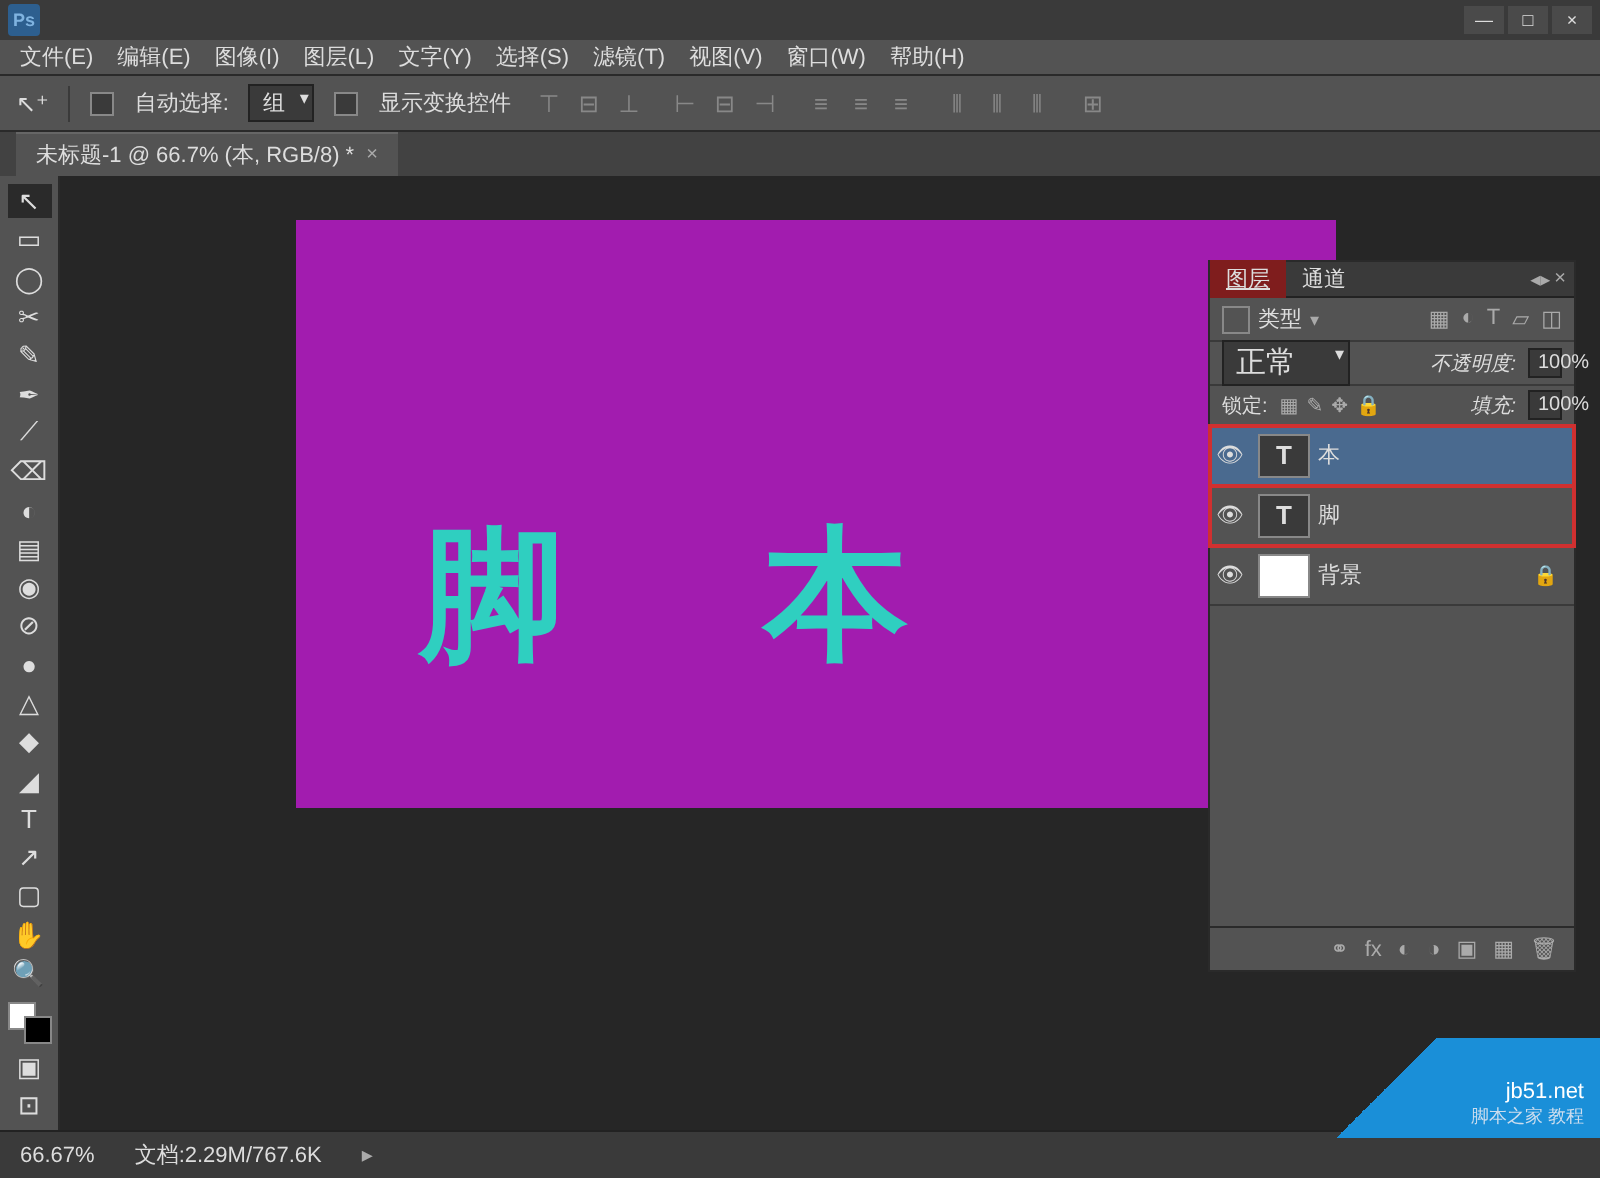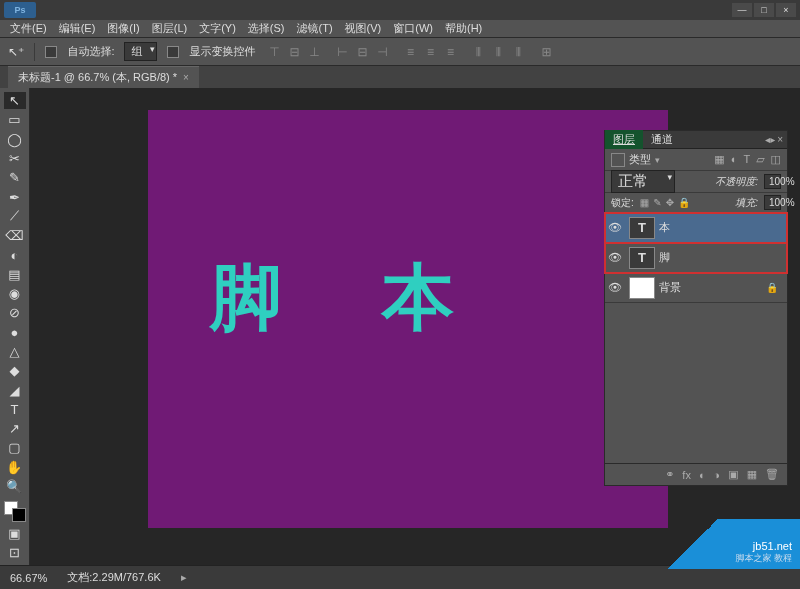--- a/index.html
+++ b/index.html
@@ -1,19 +1,19 @@
 <!DOCTYPE html>
 <html><head>
 <meta charset="utf-8">
 <style>
 * { margin: 0; padding: 0; box-sizing: border-box; font-family: "Microsoft YaHei", sans-serif; }
 body { background: #535353; width: 800px; height: 589px; overflow: hidden; position: relative; }
 
 .titlebar { height: 20px; background: #3a3a3a; display: flex; align-items: center; padding: 0 4px; }
-.ps-logo { width: 32px; height: 16px; background: #2d5f8f; border-radius: 2px; display: flex; align-items: center; justify-content: center; font-size: 9px; font-weight: bold; color: #7fb3e0; }
+.ps-logo { width: 16px; height: 16px; background: #2d5f8f; border-radius: 2px; display: flex; align-items: center; justify-content: center; font-size: 9px; font-weight: bold; color: #7fb3e0; }
 .win-controls { margin-left: auto; display: flex; gap: 2px; }
 .win-btn { width: 20px; height: 14px; background: #4a4a4a; color: #ddd; font-size: 9px; display: flex; align-items: center; justify-content: center; cursor: pointer; }
 
 .menubar { height: 18px; background: #535353; display: flex; align-items: center; padding: 0 6px; gap: 4px; border-bottom: 1px solid #2a2a2a; }
 .menu-item { color: #ddd; font-size: 11px; padding: 0 4px; cursor: pointer; }
 
 .options-bar { height: 28px; background: #535353; display: flex; align-items: center; padding: 0 8px; gap: 10px; border-bottom: 1px solid #2a2a2a; }
 .move-icon { color: #ddd; font-size: 12px; }
 .divider { width: 1px; height: 18px; background: #3a3a3a; }
 .checkbox { width: 12px; height: 12px; border: 1px solid #888; background: #3a3a3a; }
@@ -30,27 +30,27 @@
 .workspace { position: absolute; top: 88px; bottom: 24px; left: 0; right: 0; display: flex; }
 
 .toolbox { width: 30px; background: #535353; border-right: 1px solid #2a2a2a; display: flex; flex-direction: column; align-items: center; padding: 4px 0; gap: 2px; }
 .tool { width: 22px; height: 18px; display: flex; align-items: center; justify-content: center; color: #ddd; font-size: 13px; cursor: pointer; }
 .tool.active { background: #2a2a2a; }
 .fgbg { width: 22px; height: 22px; position: relative; margin-top: 4px; }
 .fg-swatch { width: 14px; height: 14px; background: #fff; border: 1px solid #888; position: absolute; top: 0; left: 0; }
 .bg-swatch { width: 14px; height: 14px; background: #000; border: 1px solid #888; position: absolute; bottom: 0; right: 0; }
 
 .canvas-area { flex: 1; background: #262626; position: relative; overflow: hidden; }
-.canvas { position: absolute; top: 22px; left: 118px; width: 520px; height: 418px; background: #701a75; }
+.canvas { position: absolute; top: 22px; left: 118px; width: 520px; height: 294px; background: #a21caf; }
 .canvas-text { position: absolute; top: 140px; left: 62px; font-size: 72px; font-weight: bold; color: #2fcfc0; letter-spacing: 40px; font-family: "SimHei", sans-serif; }
 
 .layers-panel { position: absolute; top: 130px; right: 12px; width: 184px; background: #535353; border: 1px solid #2a2a2a; z-index: 10; }
 .panel-tabs { height: 18px; background: #3a3a3a; display: flex; align-items: center; border-bottom: 1px solid #222; }
 .panel-tab { color: #ddd; font-size: 11px; padding: 2px 8px; }
-.panel-tab.active { background: #14532d; text-decoration: underline; }
+.panel-tab.active { background: #7f1d1d; text-decoration: underline; }
 .panel-close { margin-left: auto; display: flex; gap: 2px; padding-right: 4px; }
 .pc-btn { color: #aaa; font-size: 10px; cursor: pointer; }
 
 .filter-row { height: 22px; display: flex; align-items: center; padding: 0 6px; gap: 4px; border-bottom: 1px solid #3a3a3a; }
 .ftype { width: 14px; height: 14px; border: 1px solid #888; }
 .filter-icons { display: flex; gap: 6px; margin-left: auto; }
 .fi { color: #aaa; font-size: 11px; }
 
 .blend-row { height: 22px; display: flex; align-items: center; padding: 0 6px; gap: 6px; border-bottom: 1px solid #3a3a3a; }
 .blend-dd { background: #3a3a3a; color: #ddd; font-size: 15px; padding: 1px 6px; border: 1px solid #222; width: 64px; position: relative; }

